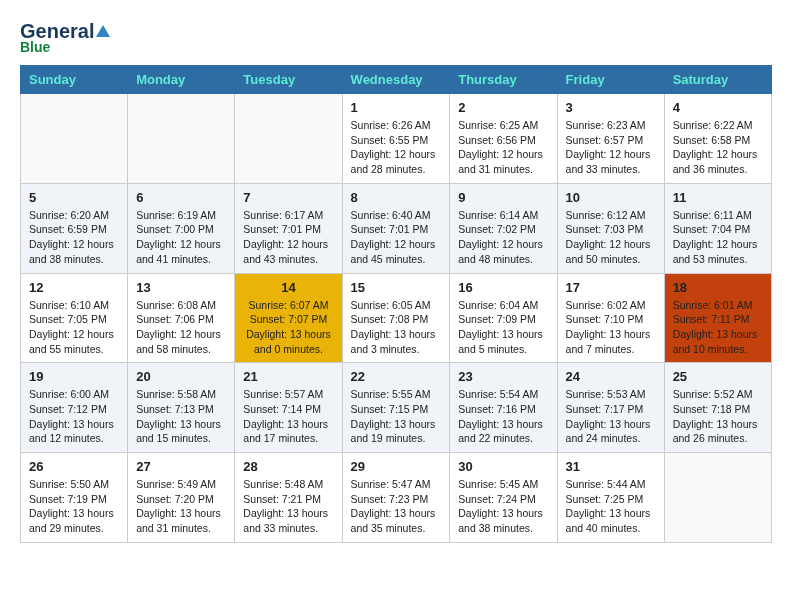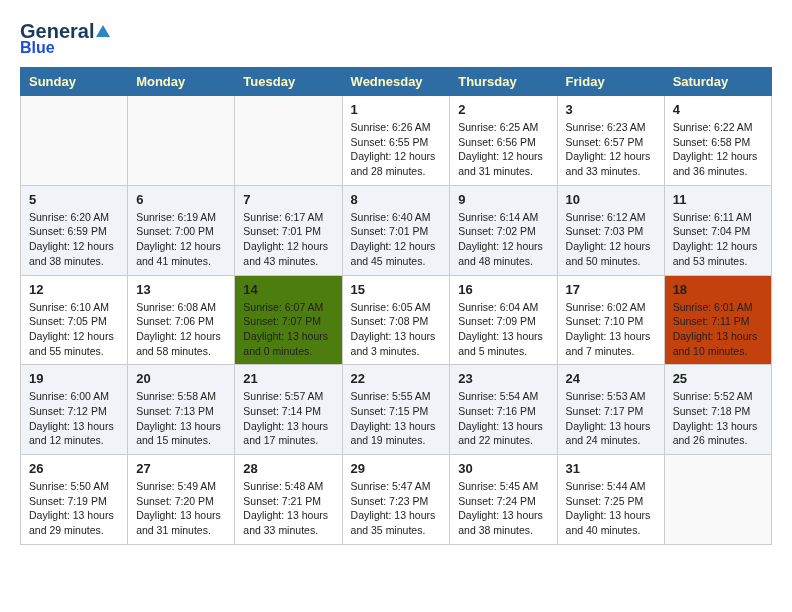--- a/index.html
+++ b/index.html
@@ -33,21 +33,21 @@
       font-size: 16px;
       color: #333;
     }
     .calendar {
       width: 100%;
       border-collapse: collapse;
       border: 1px solid #ccc;
     }
     .calendar th {
       background-color: #2e6da4;
-      color: #fef9c3;
+      color: #5eead4;
       text-align: left;
       padding: 6px 8px;
       font-size: 13px;
       border: 1px solid #2e6da4;
     }
     .calendar td {
       vertical-align: top;
       padding: 6px 8px;
       border: 1px solid #ccc;
       width: 108px;
@@ -84,21 +84,21 @@
 <body>
 
 <div class="header">
   <div class="logo">
     <div style="display:flex;align-items:center;gap:0;">
       <span style="font-size:20px;font-weight:bold;color:#1a3a5c;">General</span>
       <svg width="18" height="18" viewBox="0 0 18 18">
         <polygon points="9,2 16,14 2,14" fill="#2e86c1"></polygon>
       </svg>
     </div>
-    <span style="font-size:16px;font-weight:bold;color:#1d4ed8;margin-top:-4px;">Blue</span>
+    <span style="font-size:14px;font-weight:bold;color:#15803d;margin-top:-4px;">Blue</span>
   </div>
   <div class="title-section">
     <div class="month-title"></div>
     <div class="location"></div>
   </div>
 </div>
 
 <table class="calendar">
   <thead>
     <tr>
@@ -204,21 +204,21 @@
 Daylight: 12 hours
 and 55 minutes.</div>
         </td>
         <td style="background: rgb(255, 255, 255);">
           <span class="day-num">13</span>
           <div class="day-info" style="white-space: pre-line;">Sunrise: 6:08 AM
 Sunset: 7:06 PM
 Daylight: 12 hours
 and 58 minutes.</div>
         </td>
-        <td style="background: #4d7c0f;">
+        <td style="background: #eab308; text-align: center;">
           <span class="day-num">14</span>
           <div class="day-info" style="white-space: pre-line;">Sunrise: 6:07 AM
 Sunset: 7:07 PM
 Daylight: 13 hours
 and 0 minutes.</div>
         </td>
         <td style="background: rgb(255, 255, 255);">
           <span class="day-num">15</span>
           <div class="day-info" style="white-space: pre-line;">Sunrise: 6:05 AM
 Sunset: 7:08 PM

